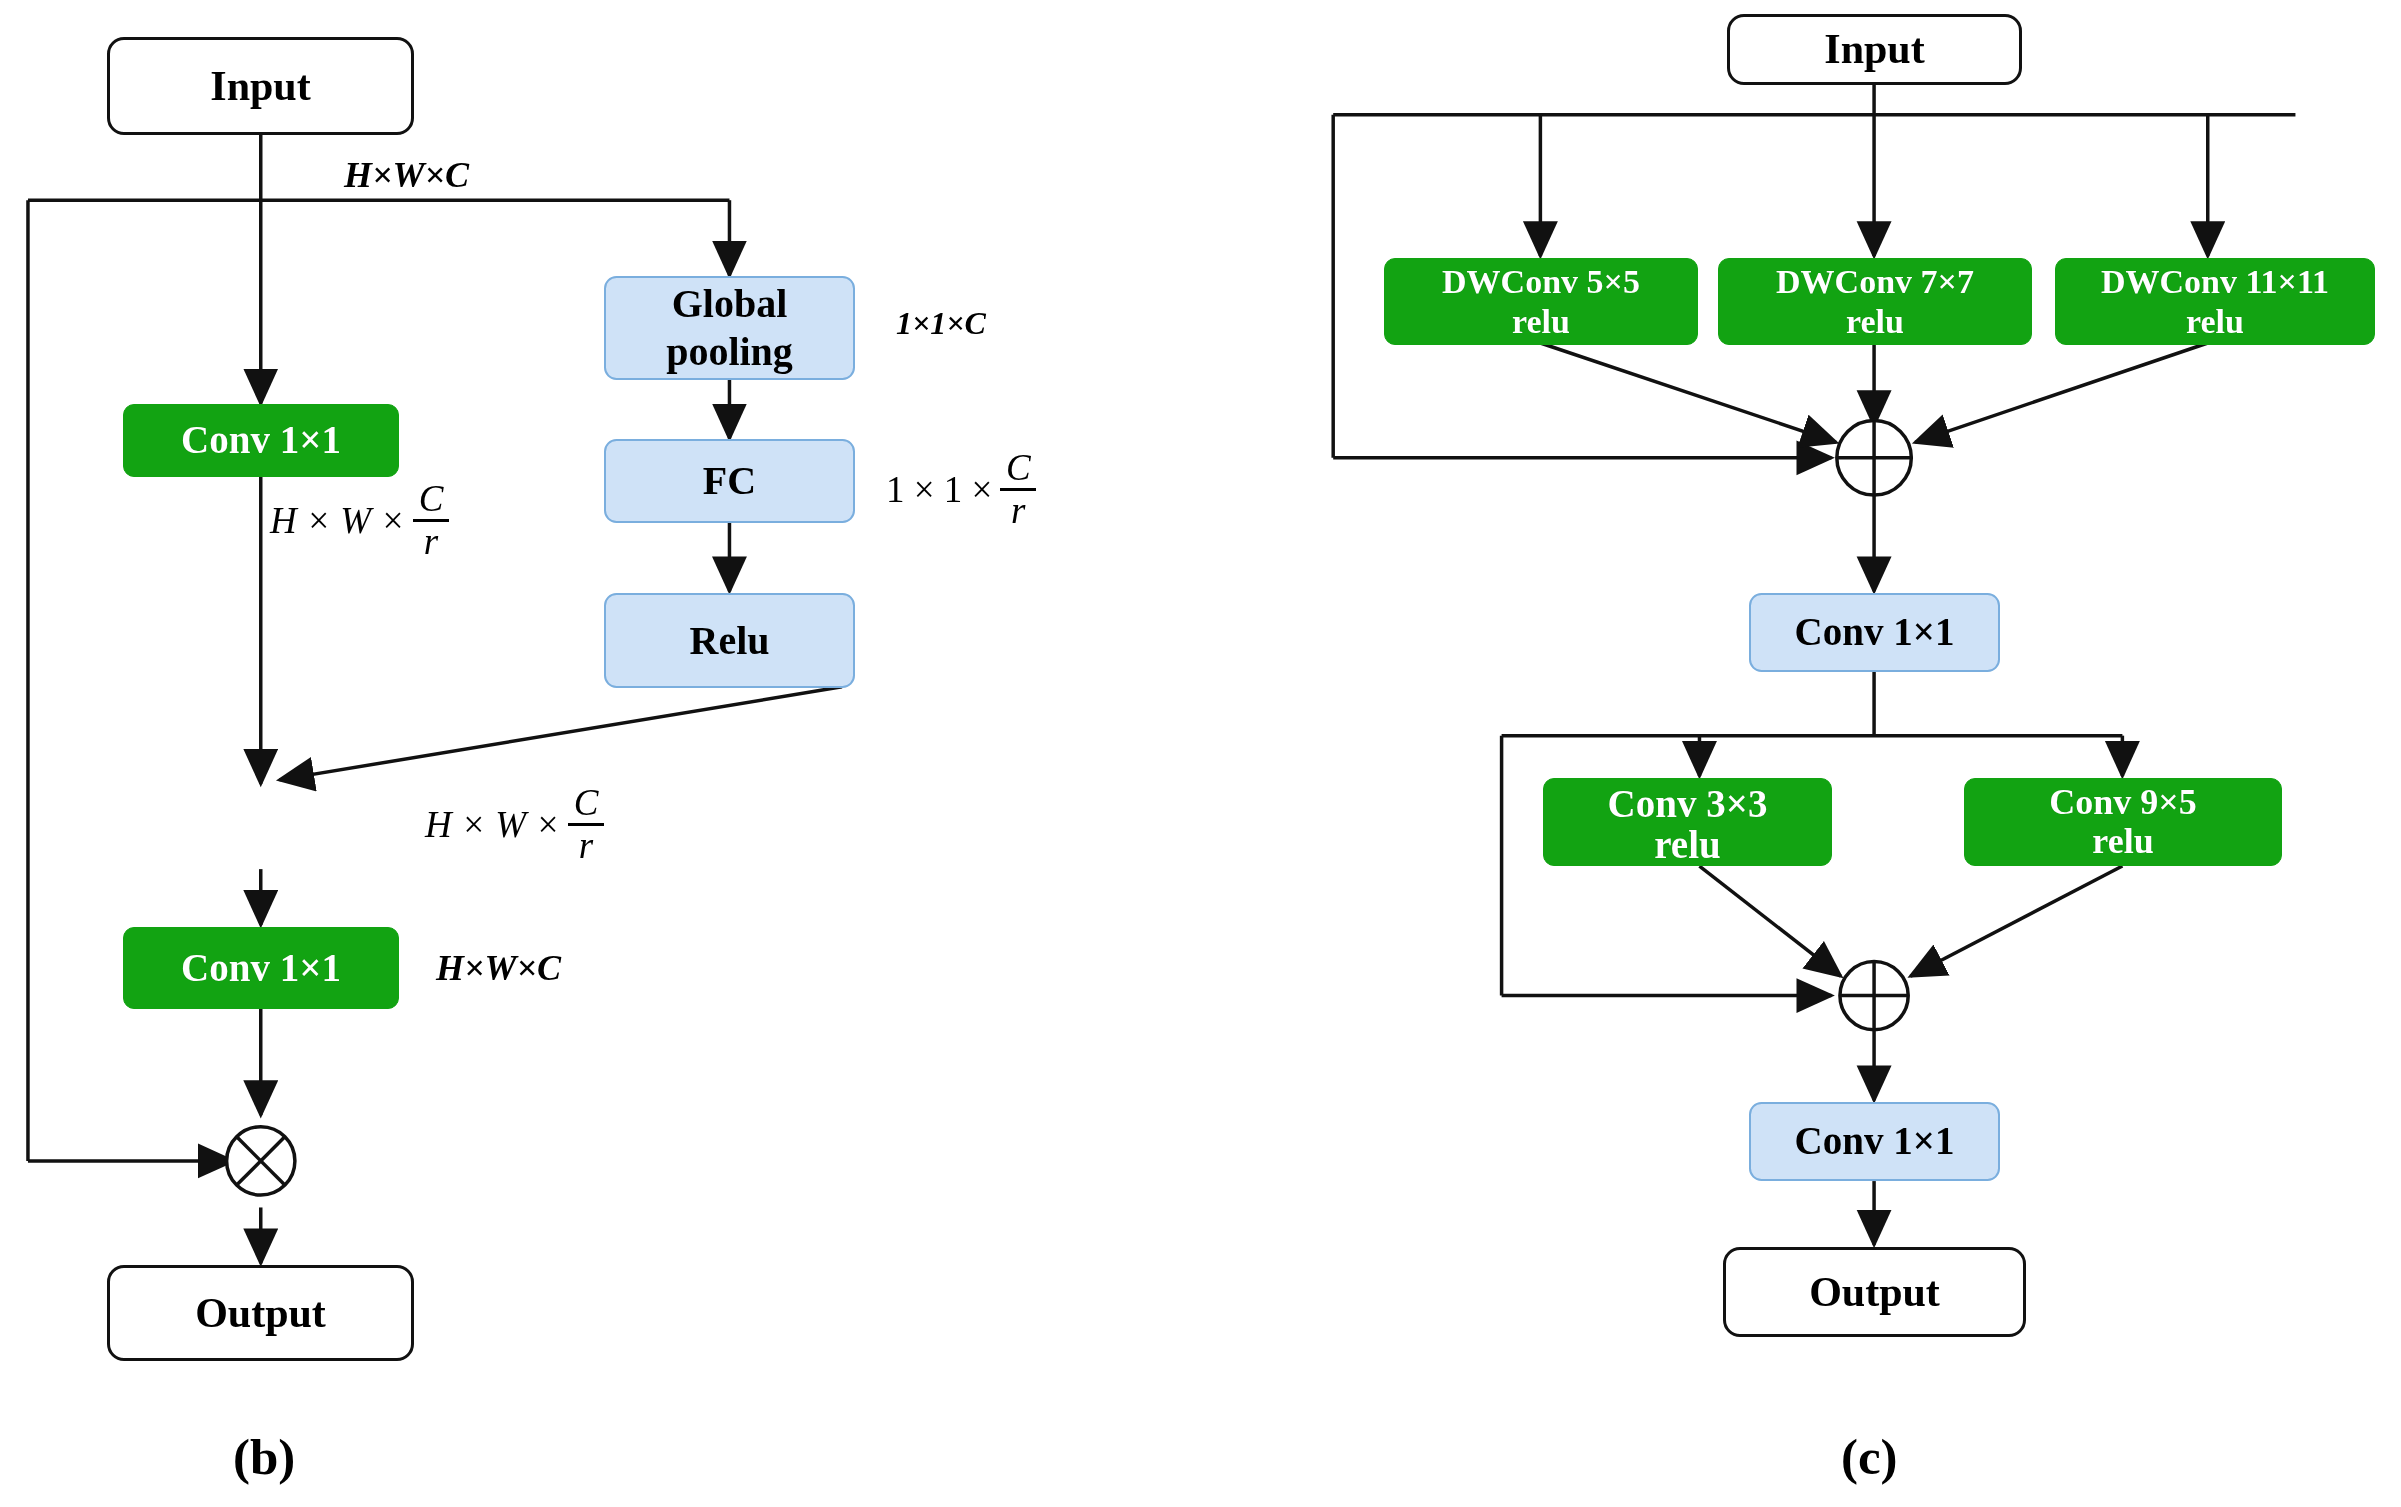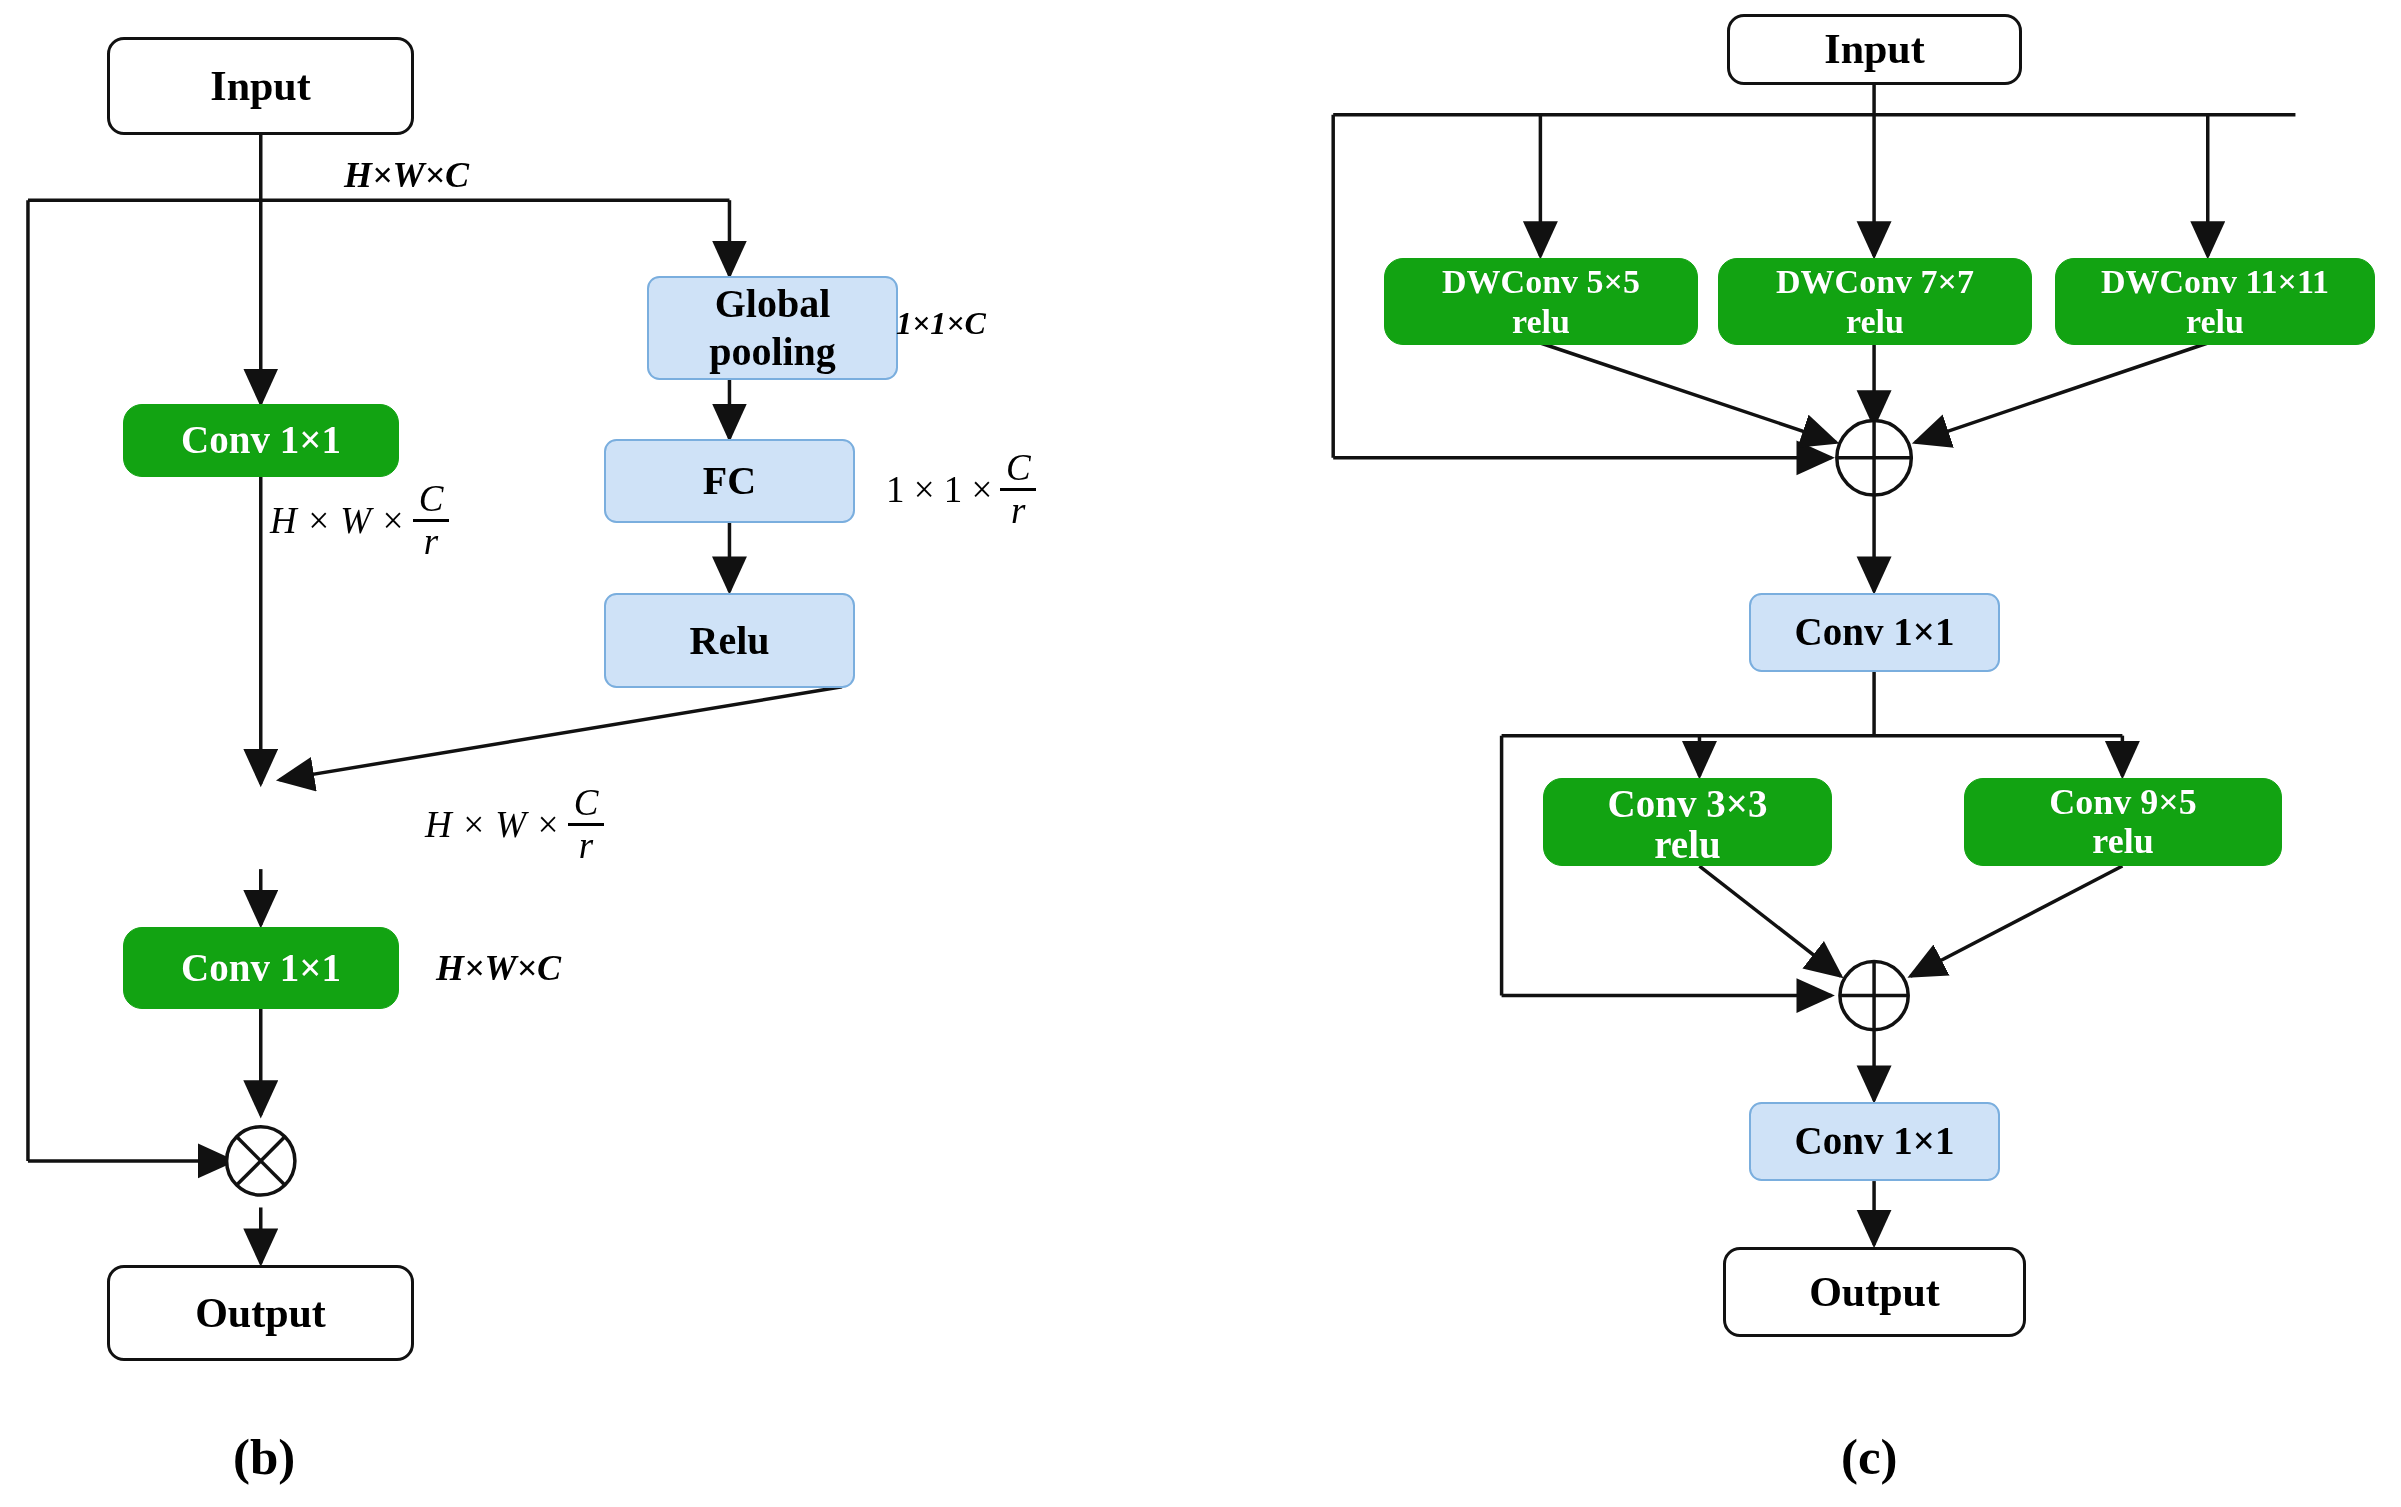--- a/index.html
+++ b/index.html
@@ -39,21 +39,21 @@
   .node-plain {
     background: #ffffff;
     border: 3.1px solid #111111;
     border-radius: 17px;
     color: #000000;
     font-weight: bold;
   }
   .node-green {
     background: #12a312;
     border: 1.6px solid #12a312;
-    border-radius: 19px;
+    border-radius: 11px;
     color: #ffffff;
     font-weight: bold;
     text-shadow: 0 0 0.8px rgba(0,0,0,0.25);
   }
   .node-blue {
     background: #cfe2f7;
     border: 2.3px solid #7aaede;
     border-radius: 12.4px;
     color: #000000;
     font-weight: bold;
@@ -199,21 +199,21 @@
   </svg>
 
   <div class="node node-plain" style="left:107px; top:37px; width:307px; height:98px; font-size:42px;">
     <span>Input</span>
   </div>
 
   <div class="lbl lbl-ital" style="left:324px; top:154px; font-size:36px;">
     <span>H×W×C</span>
   </div>
 
-  <div class="node node-blue two-line" style="left:604px; top:276px; width:251px; height:104px; font-size:40px;margin-left:43px;">
+  <div class="node node-blue two-line" style="left:604px; top:276px; width:251px; height:104px; font-size:40px;">
     <span>Global</span>
     <span>pooling</span>
   </div>
 
   <div class="lbl lbl-ital" style="left:876px; top:305px; font-size:32px;">
     <span>1×1×C</span>
   </div>
 
   <div class="node node-blue" style="left:604px; top:439px; width:251px; height:84px; font-size:40px;">
     <span>FC</span>

